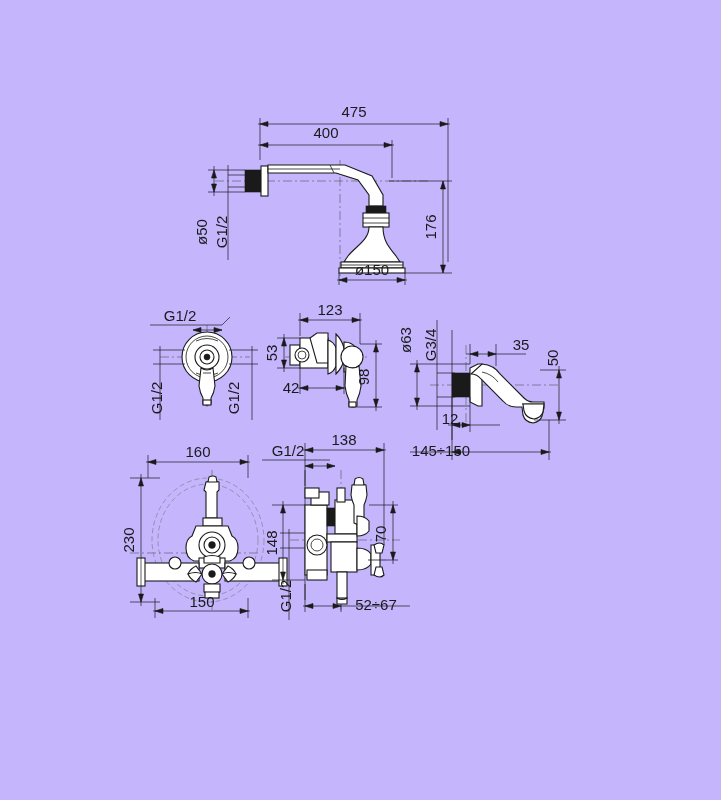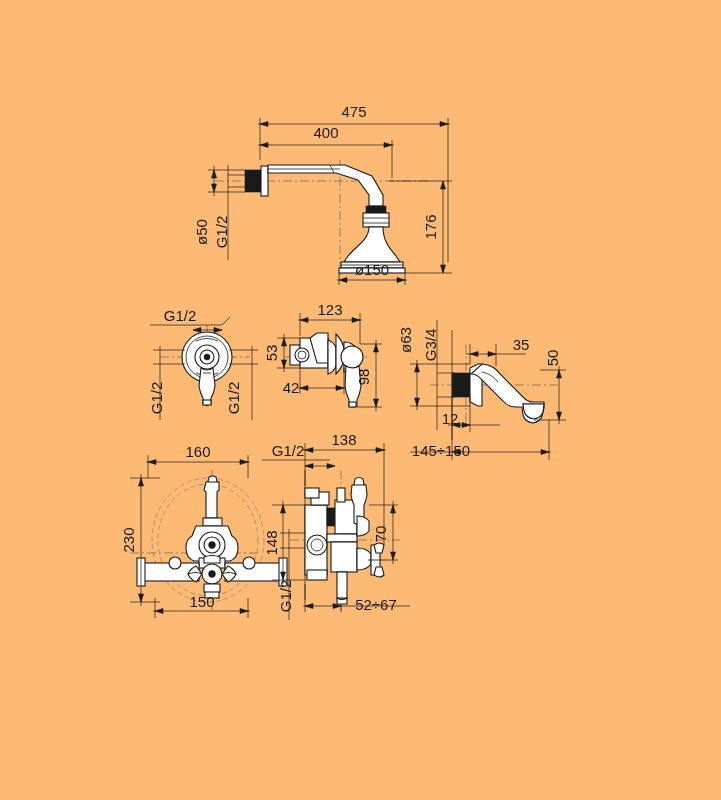--- a/index.html
+++ b/index.html
@@ -1,17 +1,17 @@
 <!DOCTYPE html>
 <html><head>
 <meta charset="utf-8">
 <style>
   html,body{margin:0;padding:0;background:#ffffff;}
   body{width:721px;height:800px;font-family:"Liberation Sans",sans-serif;overflow:hidden;}
-  #sheet{position:relative;width:721px;height:800px;background:#fdba74;}
+  #sheet{position:relative;width:721px;height:800px;background:#c4b5fd;}
   svg{display:block;}
   .dim{font-family:"Liberation Sans",sans-serif;font-size:15px;fill:#1a1a1a;}
   .thin{stroke:#1a1a1a;stroke-width:0.7;fill:none;}
   .part{stroke:#1a1a1a;stroke-width:1.1;fill:#fff;}
   .partl{stroke:#1a1a1a;stroke-width:0.8;fill:none;}
   .fillk{fill:#1a1a1a;stroke:#1a1a1a;stroke-width:0.6;}
   .ctr{stroke:#555;stroke-width:0.6;fill:none;stroke-dasharray:9 3 2 3;}
   .hid{stroke:#777;stroke-width:0.6;fill:none;stroke-dasharray:5 3;}
   .lead{stroke:#1a1a1a;stroke-width:0.7;fill:none;}
 </style>

